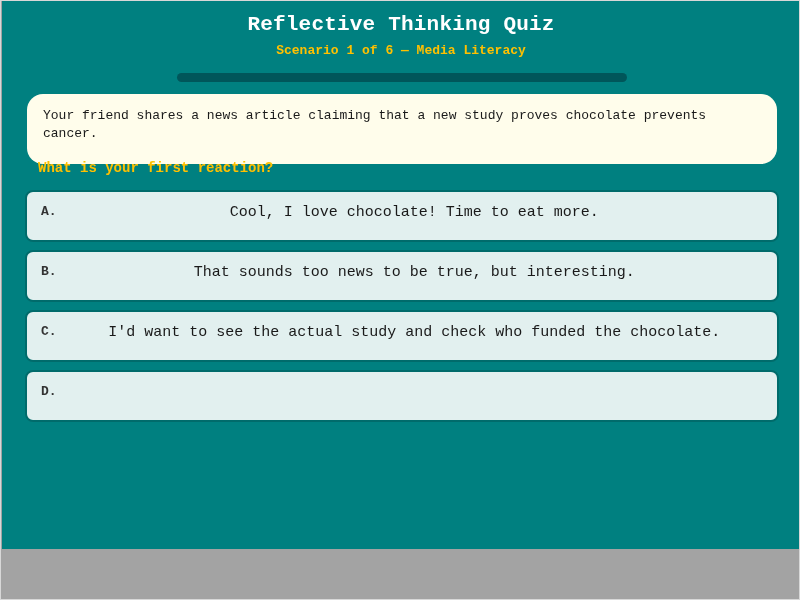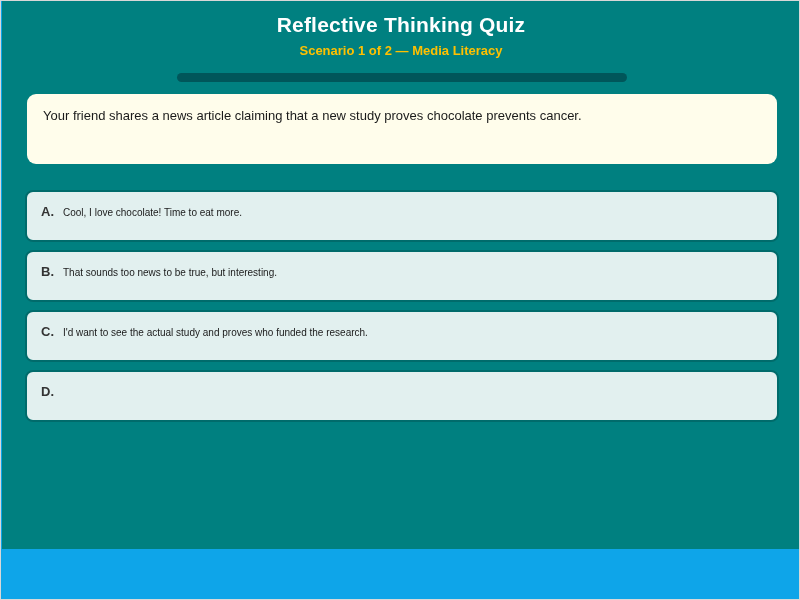--- a/index.html
+++ b/index.html
@@ -13,24 +13,25 @@
     font-family: "Liberation Sans", sans-serif;
     overflow: hidden;
   }
 
   #app-window {
     position: absolute;
     left: 0;
     top: 0;
     width: 800px;
     height: 600px;
-    background: #0ea5e9;
+    background: #a3a3a3;
     border: 1px solid #d8d8d8;
     box-sizing: border-box;
     overflow: hidden;
+    font-family: Liberation Mono, monospace;
   }
 
   #quiz-panel {
     position: absolute;
     left: 1px;
     top: 0px;
     width: 798px;
     height: 548px;
     background: #008080;
     box-sizing: border-box;
@@ -81,21 +82,21 @@
   }
 
   
   #scenario-card {
     position: absolute;
     left: 25px;
     top: 93px;
     width: 750px;
     height: 70px;
     background: #fffdeb;
-    border-radius: 9px;
+    border-radius: 16px;
     box-sizing: border-box;
     padding: 13px 16px 0 16px;
   }
   #scenario-text {
     margin: 0;
     font-size: 13px;
     color: #1a1a1a;
     line-height: 18px;
   }
 
@@ -135,61 +136,63 @@
     flex: 0 0 auto;
     font-size: 13px;
     font-weight: bold;
     color: #333333;
     line-height: 18px;
     padding-right: 9px;
     white-space: nowrap;
   }
   .option-text {
     flex: 1 1 auto;
-    font-size: 10px;
+    font-size: 15px;
     color: #1a1a1a;
     line-height: 19px;
+    text-align: center;
   }
 </style>
 </head>
 <body>
 
 <div id="app-window">
 
   <div id="quiz-panel">
 
     <div id="quiz-header">
       <h1 id="quiz-title">Reflective Thinking Quiz</h1>
-      <div id="quiz-subtitle">Scenario 1 of 2  —  Media Literacy</div>
+      <div id="quiz-subtitle">Scenario 1 of 6  —  Media Literacy</div>
     </div>
 
     <div id="progress-wrap">
       <div id="progress-fill" style="width: 0%;"></div>
     </div>
 
     <div id="scenario-card">
       <p id="scenario-text">Your friend shares a news article claiming that a new study proves chocolate prevents cancer.</p>
     </div>
 
+    <div id="question-prompt">What is your first reaction?</div>
 
     <div id="options-list">
 
       <div class="option-card">
         <span class="option-letter">A.</span>
         <span class="option-text">Cool, I love chocolate! Time to eat more.</span>
       </div>
 
       <div class="option-card">
         <span class="option-letter">B.</span>
         <span class="option-text">That sounds too news to be true, but interesting.</span>
       </div>
 
       <div class="option-card">
         <span class="option-letter">C.</span>
-        <span class="option-text">I'd want to see the actual study and proves who funded the research.</span>
+        <span class="option-text">I'd want to see the actual study and check who funded the chocolate.</span>
       </div>
 
       <div class="option-card">
         <span class="option-letter">D.</span>
       </div>
 
     </div>
 
   </div>
 

